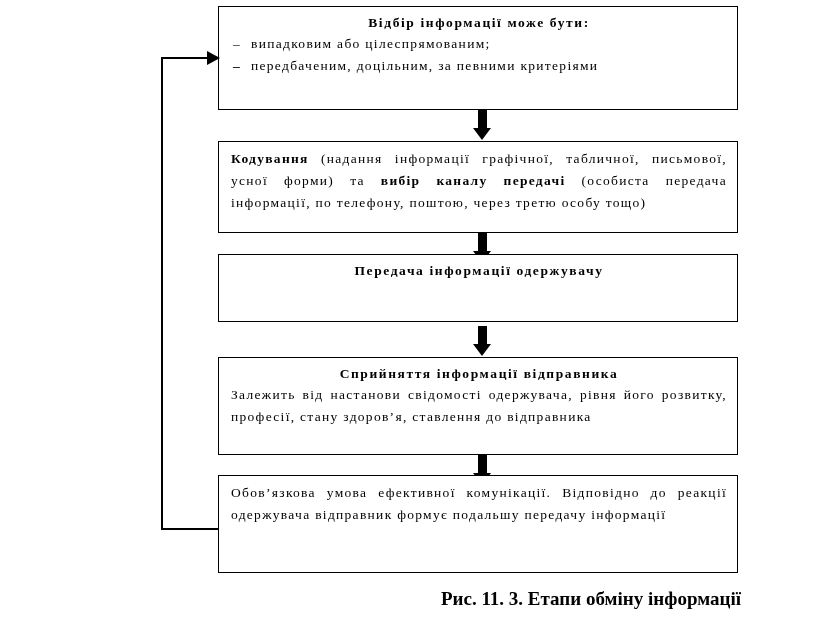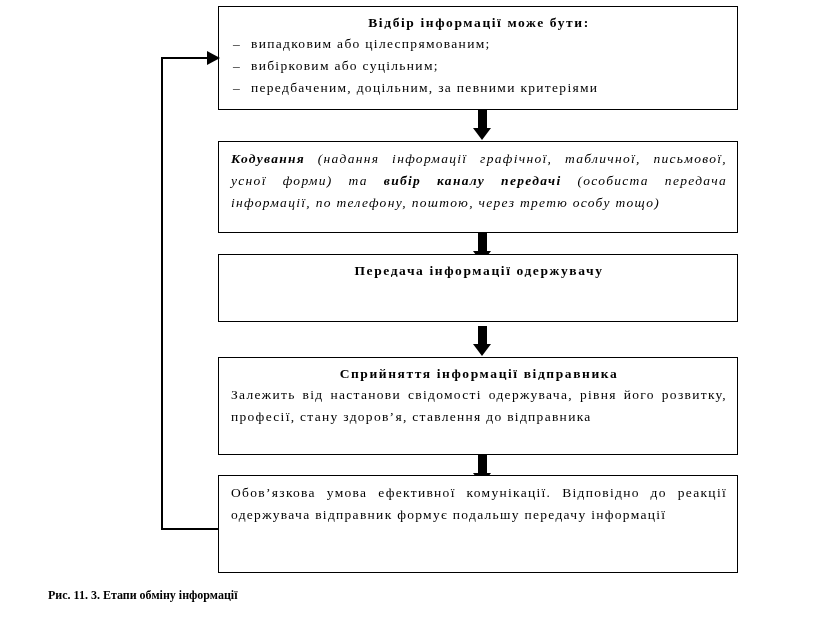--- a/index.html
+++ b/index.html
@@ -95,46 +95,46 @@
     position: absolute;
     width: 0;
     height: 0;
     border-top: 7px solid transparent;
     border-bottom: 7px solid transparent;
     border-left: 13px solid #000000;
   }
   .caption {
     position: absolute;
     width: 693px;
-    text-align: left;
-    font-size: 12px;
+    text-align: right;
+    font-size: 19px;
     font-weight: bold;
     font-family: "Liberation Serif", serif;
   }
 </style>
 </head>
 <body>
 
 <div id="diagram">
 
   <div class="box" style="left:170px; top:6px; width:520px; height:104px;">
     <div class="title">Відбір інформації може бути:</div>
     <ul class="dashlist">
       <li><span class="dash">–</span><span>випадковим або цілеспрямованим;</span></li>
-      <li><span class="dash">–</span><span>вибірковим або суцільним;</span></li>
+      <li><span class="dash">–</span></li>
       <li><span class="dash">–</span><span>передбаченим, доцільним, за певними критеріями</span></li>
     </ul>
   </div>
 
   <div class="arrow" style="left:430px; top:110px; height:30px;">
     <div class="shaft" style="height:19px;"></div>
     <div class="head" style="top:18px;"></div>
   </div>
 
-  <div class="box" style="left:170px; top:141px; width:520px; height:92px;font-style:italic;">
+  <div class="box" style="left:170px; top:141px; width:520px; height:92px;">
     <div class="body">
       <b>Кодування</b><span> (надання інформації графічної, табличної, письмової, усної форми) та </span><b>вибір каналу передачі</b><span> (особиста передача інформації, по телефону, поштою, через третю особу тощо)</span>
     </div>
   </div>
 
   <div class="arrow" style="left:430px; top:233px; height:30px;">
     <div class="shaft" style="height:19px;"></div>
     <div class="head" style="top:18px;"></div>
   </div>
 

